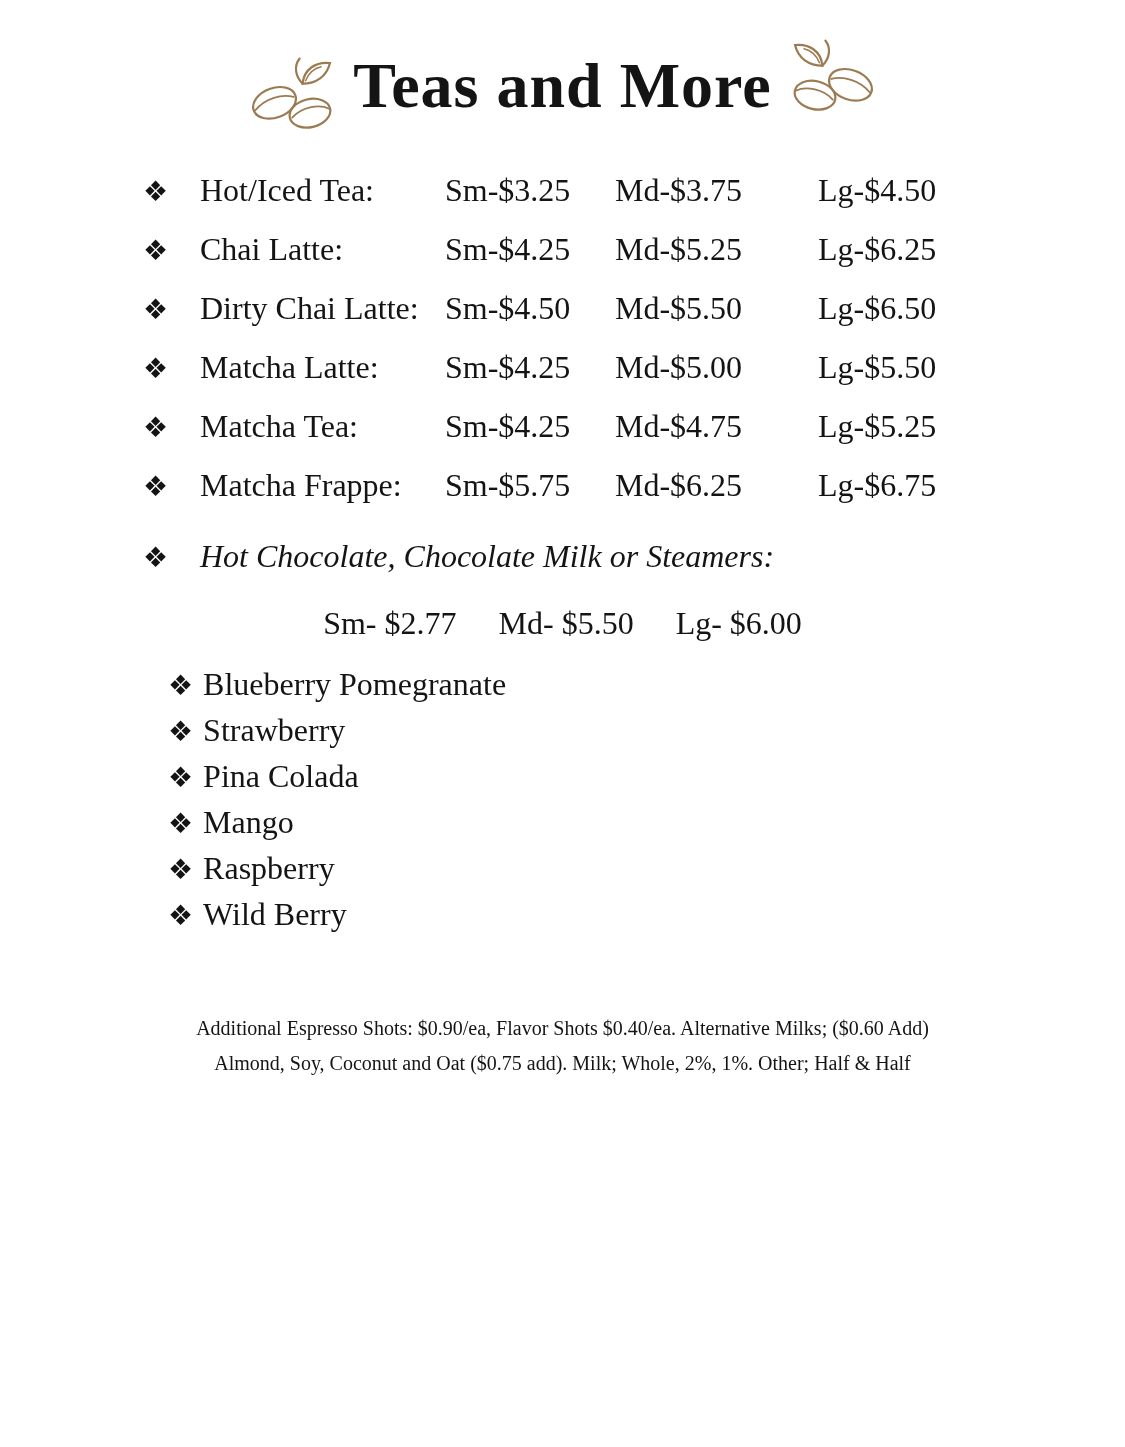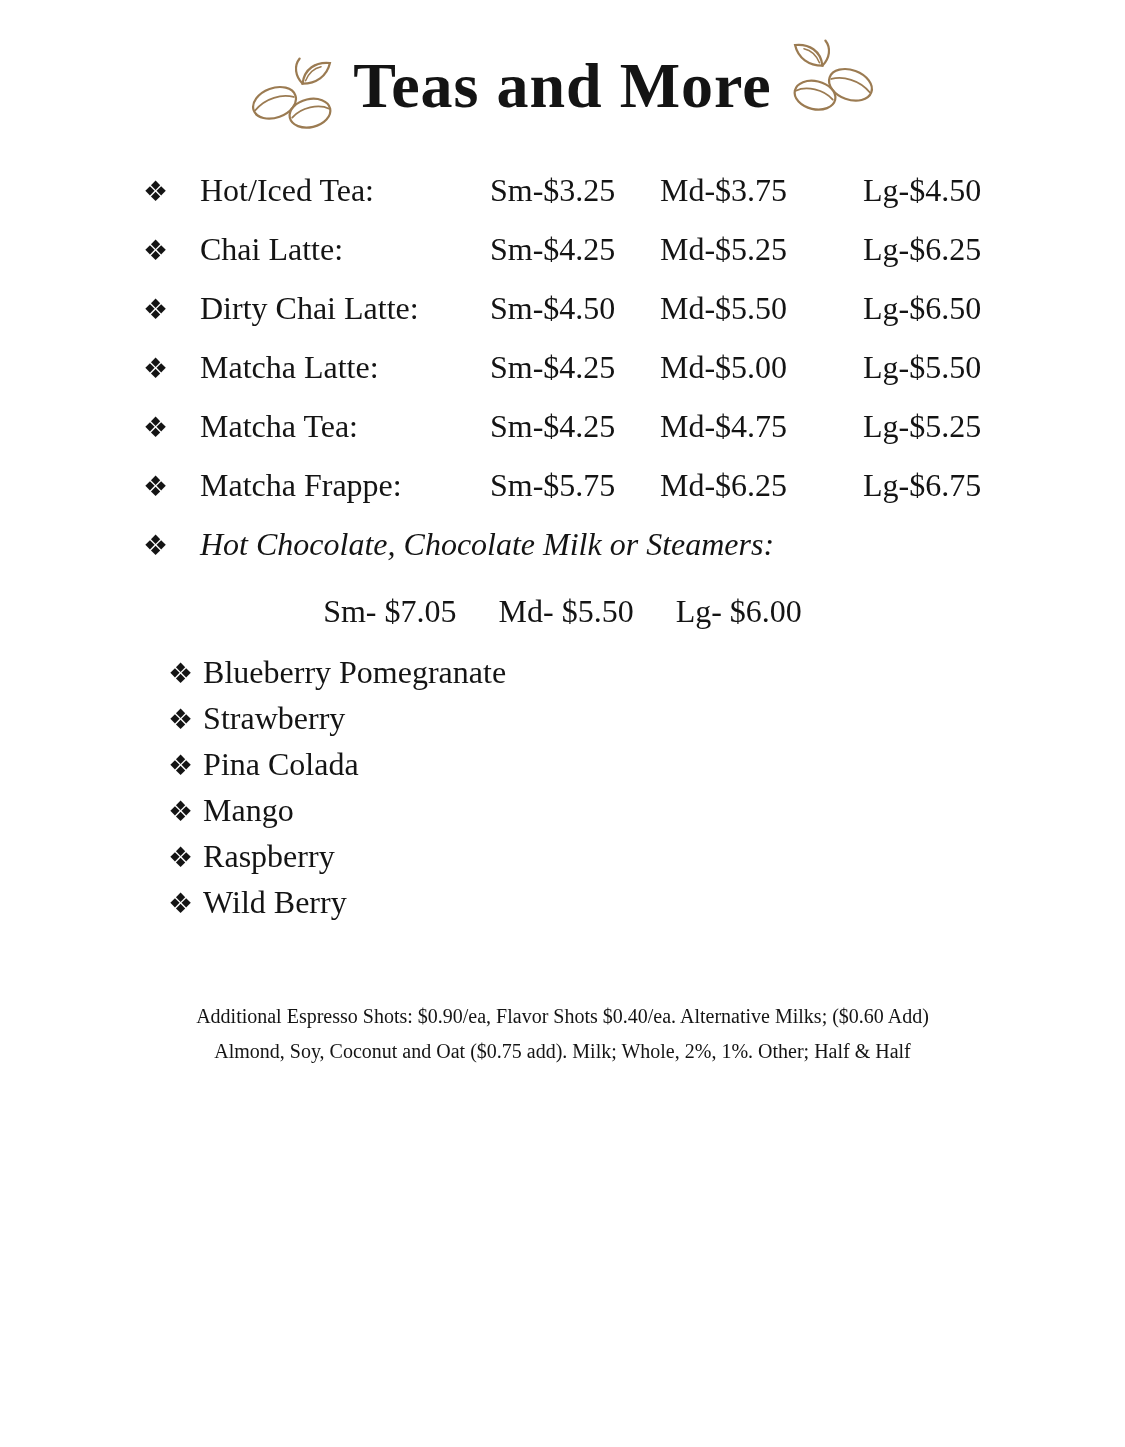--- a/index.html
+++ b/index.html
@@ -50,24 +50,24 @@
     margin-bottom: 22px;
     white-space: nowrap;
   }
   .bullet {
     display: inline-block;
     width: 57px;
     font-size: 28px;
     flex: 0 0 auto;
   }
   .item-name { display: inline-block; width: 245px; flex: 0 0 auto; }
-  .price-sm  { display: inline-block; width: 170px; flex: 0 0 auto; margin-left: 45px; }
+  .price-sm  { display: inline-block; width: 170px; flex: 0 0 auto; }
   .price-md  { display: inline-block; width: 155px; flex: 0 0 auto; }
   .price-lg  { display: inline-block; flex: 0 0 auto; margin-left: 48px; }
-  .special-name { font-style: italic; }
+  .special-name { font-style: italic; margin-top: 12px; }
   .special-prices {
     display: flex;
     align-items: baseline;
     padding-left: 300px;
     margin-top: 26px;
     white-space: nowrap;
   }
 
   
   .smoothie-prices {
@@ -191,21 +191,21 @@
     <div class="tea-row">
       <span class="bullet">❖</span>
       <span class="special-name">Hot Chocolate, Chocolate Milk or Steamers:</span>
     </div>
 
 
   </div>
 
 
   <div class="smoothie-prices">
-    <span>Sm- $7.05</span>
+    <span>Sm- $2.77</span>
     <span>Md- $5.50</span>
     <span>Lg- $6.00</span>
   </div>
 
   <div class="flavor-list">
     <div class="flavor-row">
       <span class="bullet2">❖</span>
       <span>Blueberry Pomegranate</span>
     </div>
     <div class="flavor-row">

